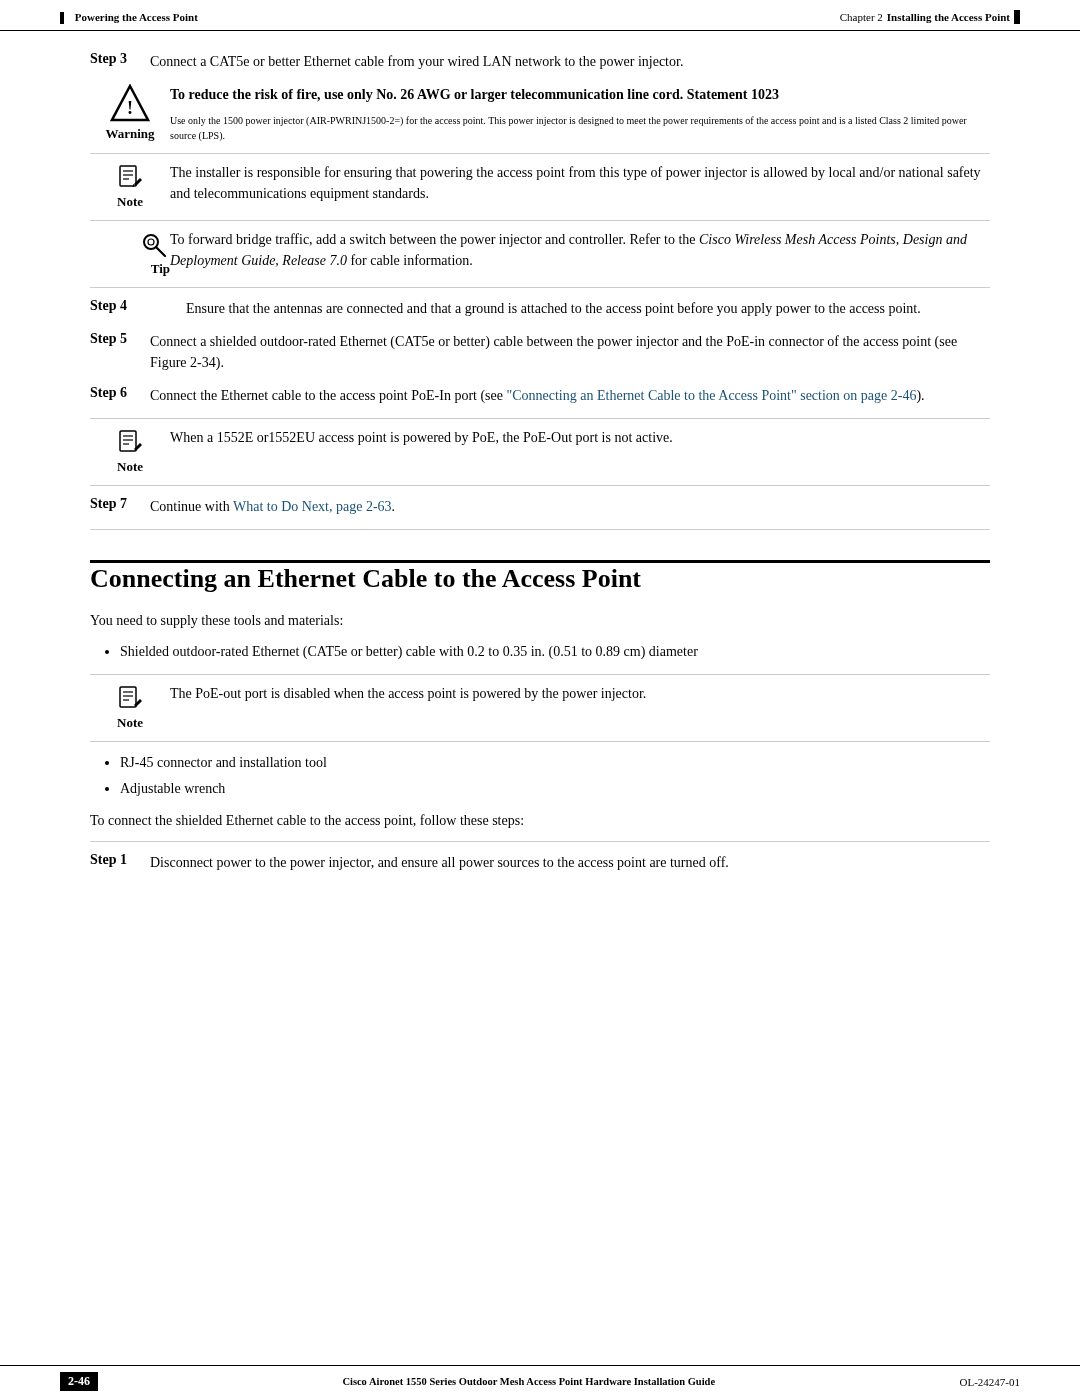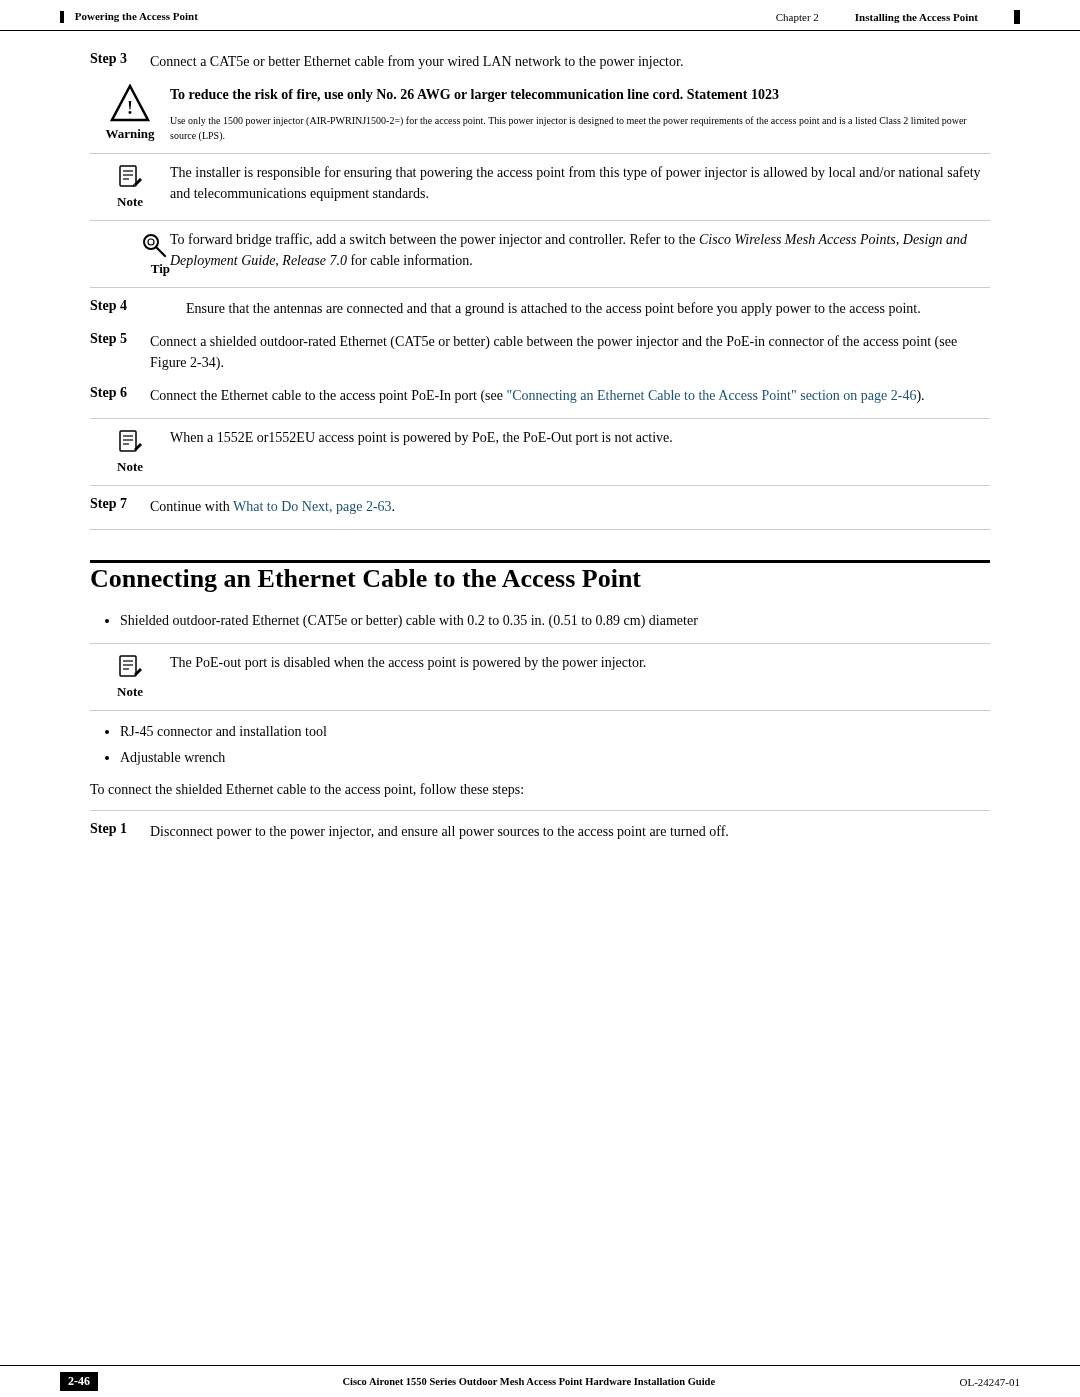--- a/index.html
+++ b/index.html
@@ -10,31 +10,31 @@
       color: #000;
       width: 1080px;
       min-height: 1397px;
       position: relative;
     }
 
     
     .page-header {
       display: flex;
       justify-content: space-between;
-      align-items: flex-start;
+      align-items: flex-end;
       padding: 10px 60px 6px 60px;
       border-bottom: 1px solid #000;
       font-size: 11px;
     }
     .header-left {
       font-weight: bold;
     }
     .header-right {
       display: flex;
-      gap: 36px;
+      gap: 4px;
       align-items: center;
     }
     .header-chapter {
       font-weight: normal;
     }
     .header-title {
       font-weight: bold;
     }
     .header-bar-right {
       width: 6px;
@@ -348,20 +348,21 @@
     <div class="step-label">Step 7</div>
     <div class="step-text">
       <span>Continue with </span><a class="link">What to Do Next, page 2-63</a><span>.</span>
     </div>
   </div>
 
   <hr class="divider">
 
   <div class="section-heading">Connecting an Ethernet Cable to the Access Point</div>
 
+  <p class="intro-text">You need to supply these tools and materials:</p>
 
   <ul class="bullet-list">
     <li>
       <span>Shielded outdoor-rated Ethernet (CAT5e or better) cable with 0.2 to 0.35 in. (0.51 to 0.89 cm) diameter</span>
     </li>
   </ul>
 
   <div class="note-block">
     <div class="note-icon-col">
       <svg class="pencil-svg" width="32" height="32" viewBox="0 0 32 32" xmlns="http://www.w3.org/2000/svg">

